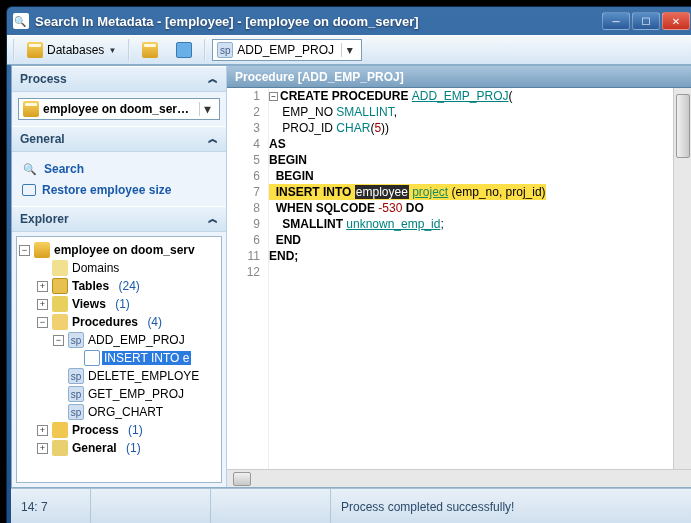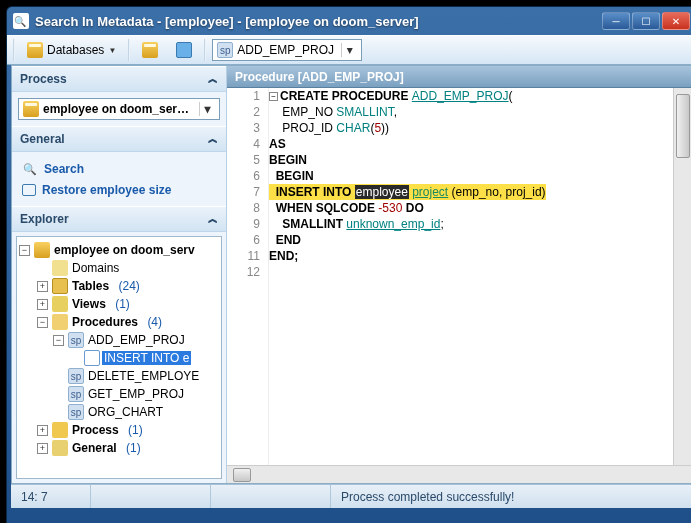--- a/index.html
+++ b/index.html
@@ -58,21 +58,21 @@
 .type { color: #008080; }
 .num { color: #a00000; }
 .hlrow { background: #fde047; display:inline-block; }
 .hl-sel { background: #2a2a2a; color: #fff; padding: 0 1px; }
 .hl-link { color: #1a8a60; text-decoration: underline; }
 .hscroll { height: 18px; background: #e8e8e8; border-top: 1px solid #ccc; display: flex; align-items: center; }
 .hscroll .thumb { width: 18px; height: 14px; background: linear-gradient(#f0f0f0,#c8c8c8); border: 1px solid #999; border-radius: 2px; margin-left: 6px; }
 .vscroll { width: 18px; background: #e8e8e8; border-left: 1px solid #ccc; display: flex; flex-direction: column; align-items: center; }
 .vscroll .vthumb { width:14px; height:64px; background: linear-gradient(90deg,#f0f0f0,#c8c8c8); border:1px solid #999; border-radius:2px; margin-top:6px; }
 .editor-wrap { display:flex; flex:1; overflow:hidden; }
-.statusbar { height: 24px; background: linear-gradient(#e8f0f8,#d0e0ee); border-top: 1px solid #a8c0d6; display: flex; align-items: center; font-size: 12px; color: #2a4a6a; margin: 0 4px 20px 4px; }
+.statusbar { height: 36px; background: linear-gradient(#e8f0f8,#d0e0ee); border-top: 1px solid #a8c0d6; display: flex; align-items: center; font-size: 12px; color: #2a4a6a; margin: 0 4px 4px 4px; }
 .statusbar .cell { padding: 0 10px; border-right: 1px solid #b0c8dc; height: 100%; display: flex; align-items: center; }
 .statusbar .cell.cursor { width: 80px; }
 .statusbar .spacer { width: 120px; border-right: 1px solid #b0c8dc; height:100%; }
 </style>
 </head>
 <body>
 
 <div class="window">
   <div class="titlebar">
     <span class="ticon">🔍</span>

